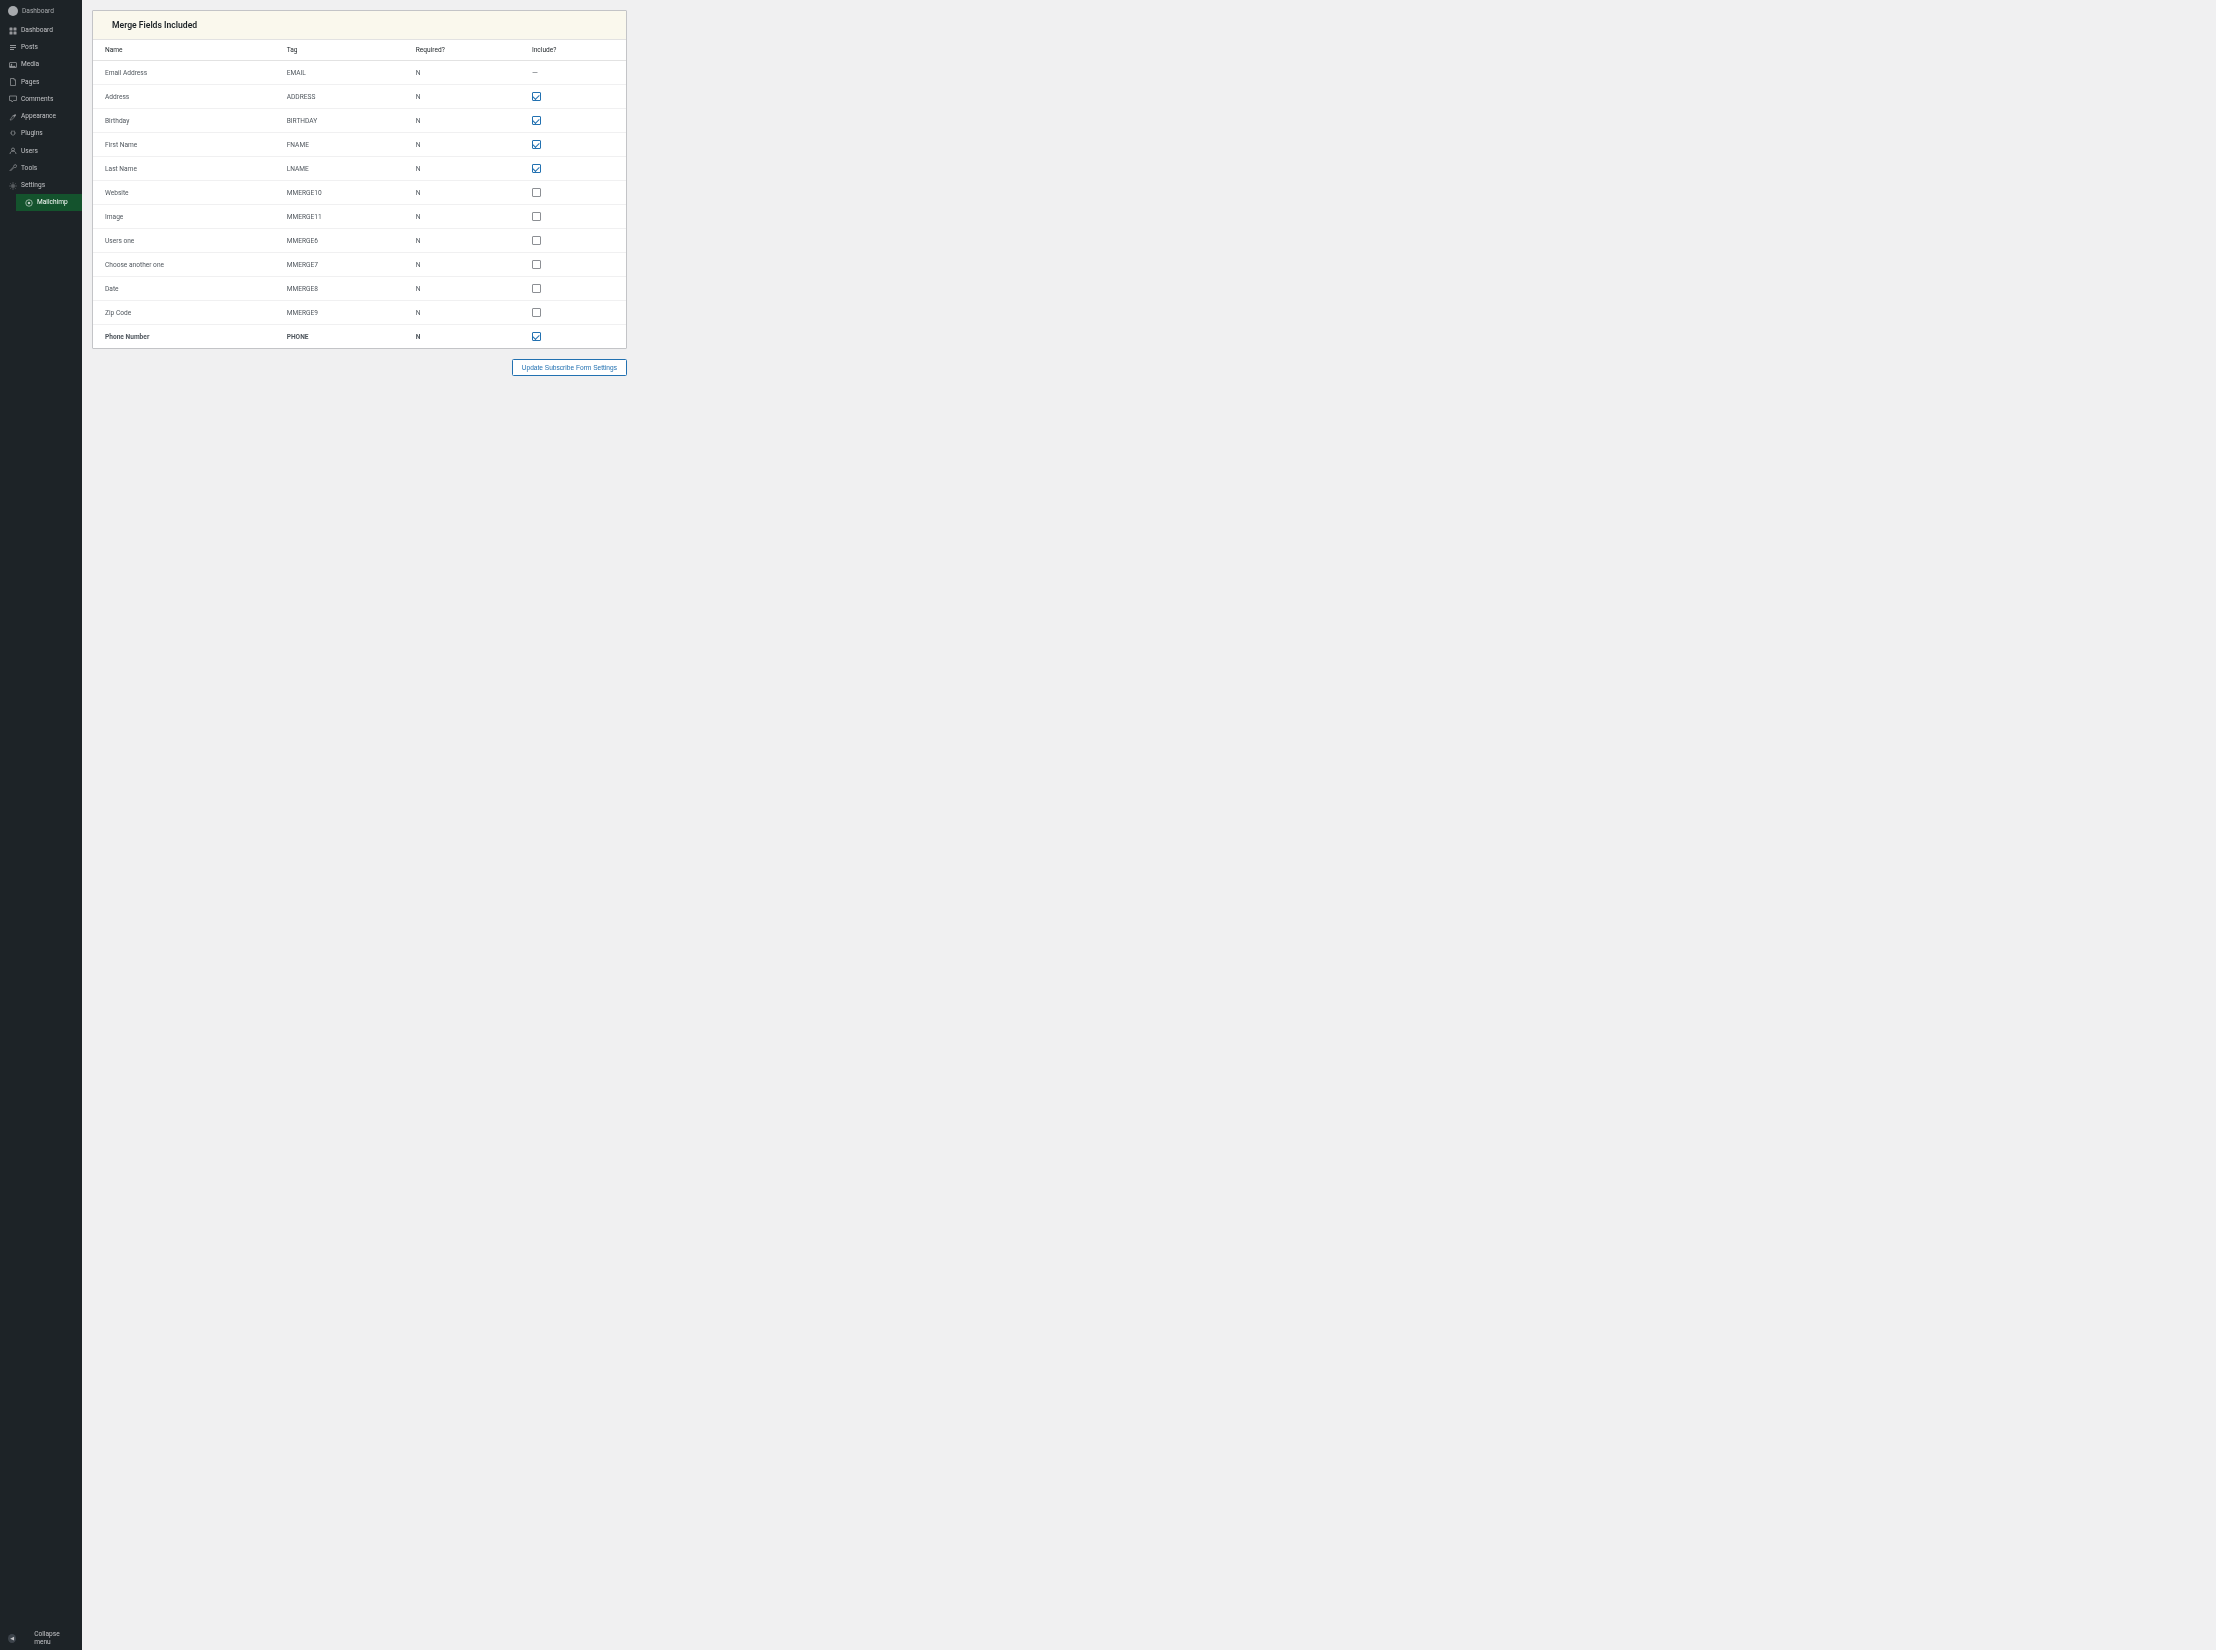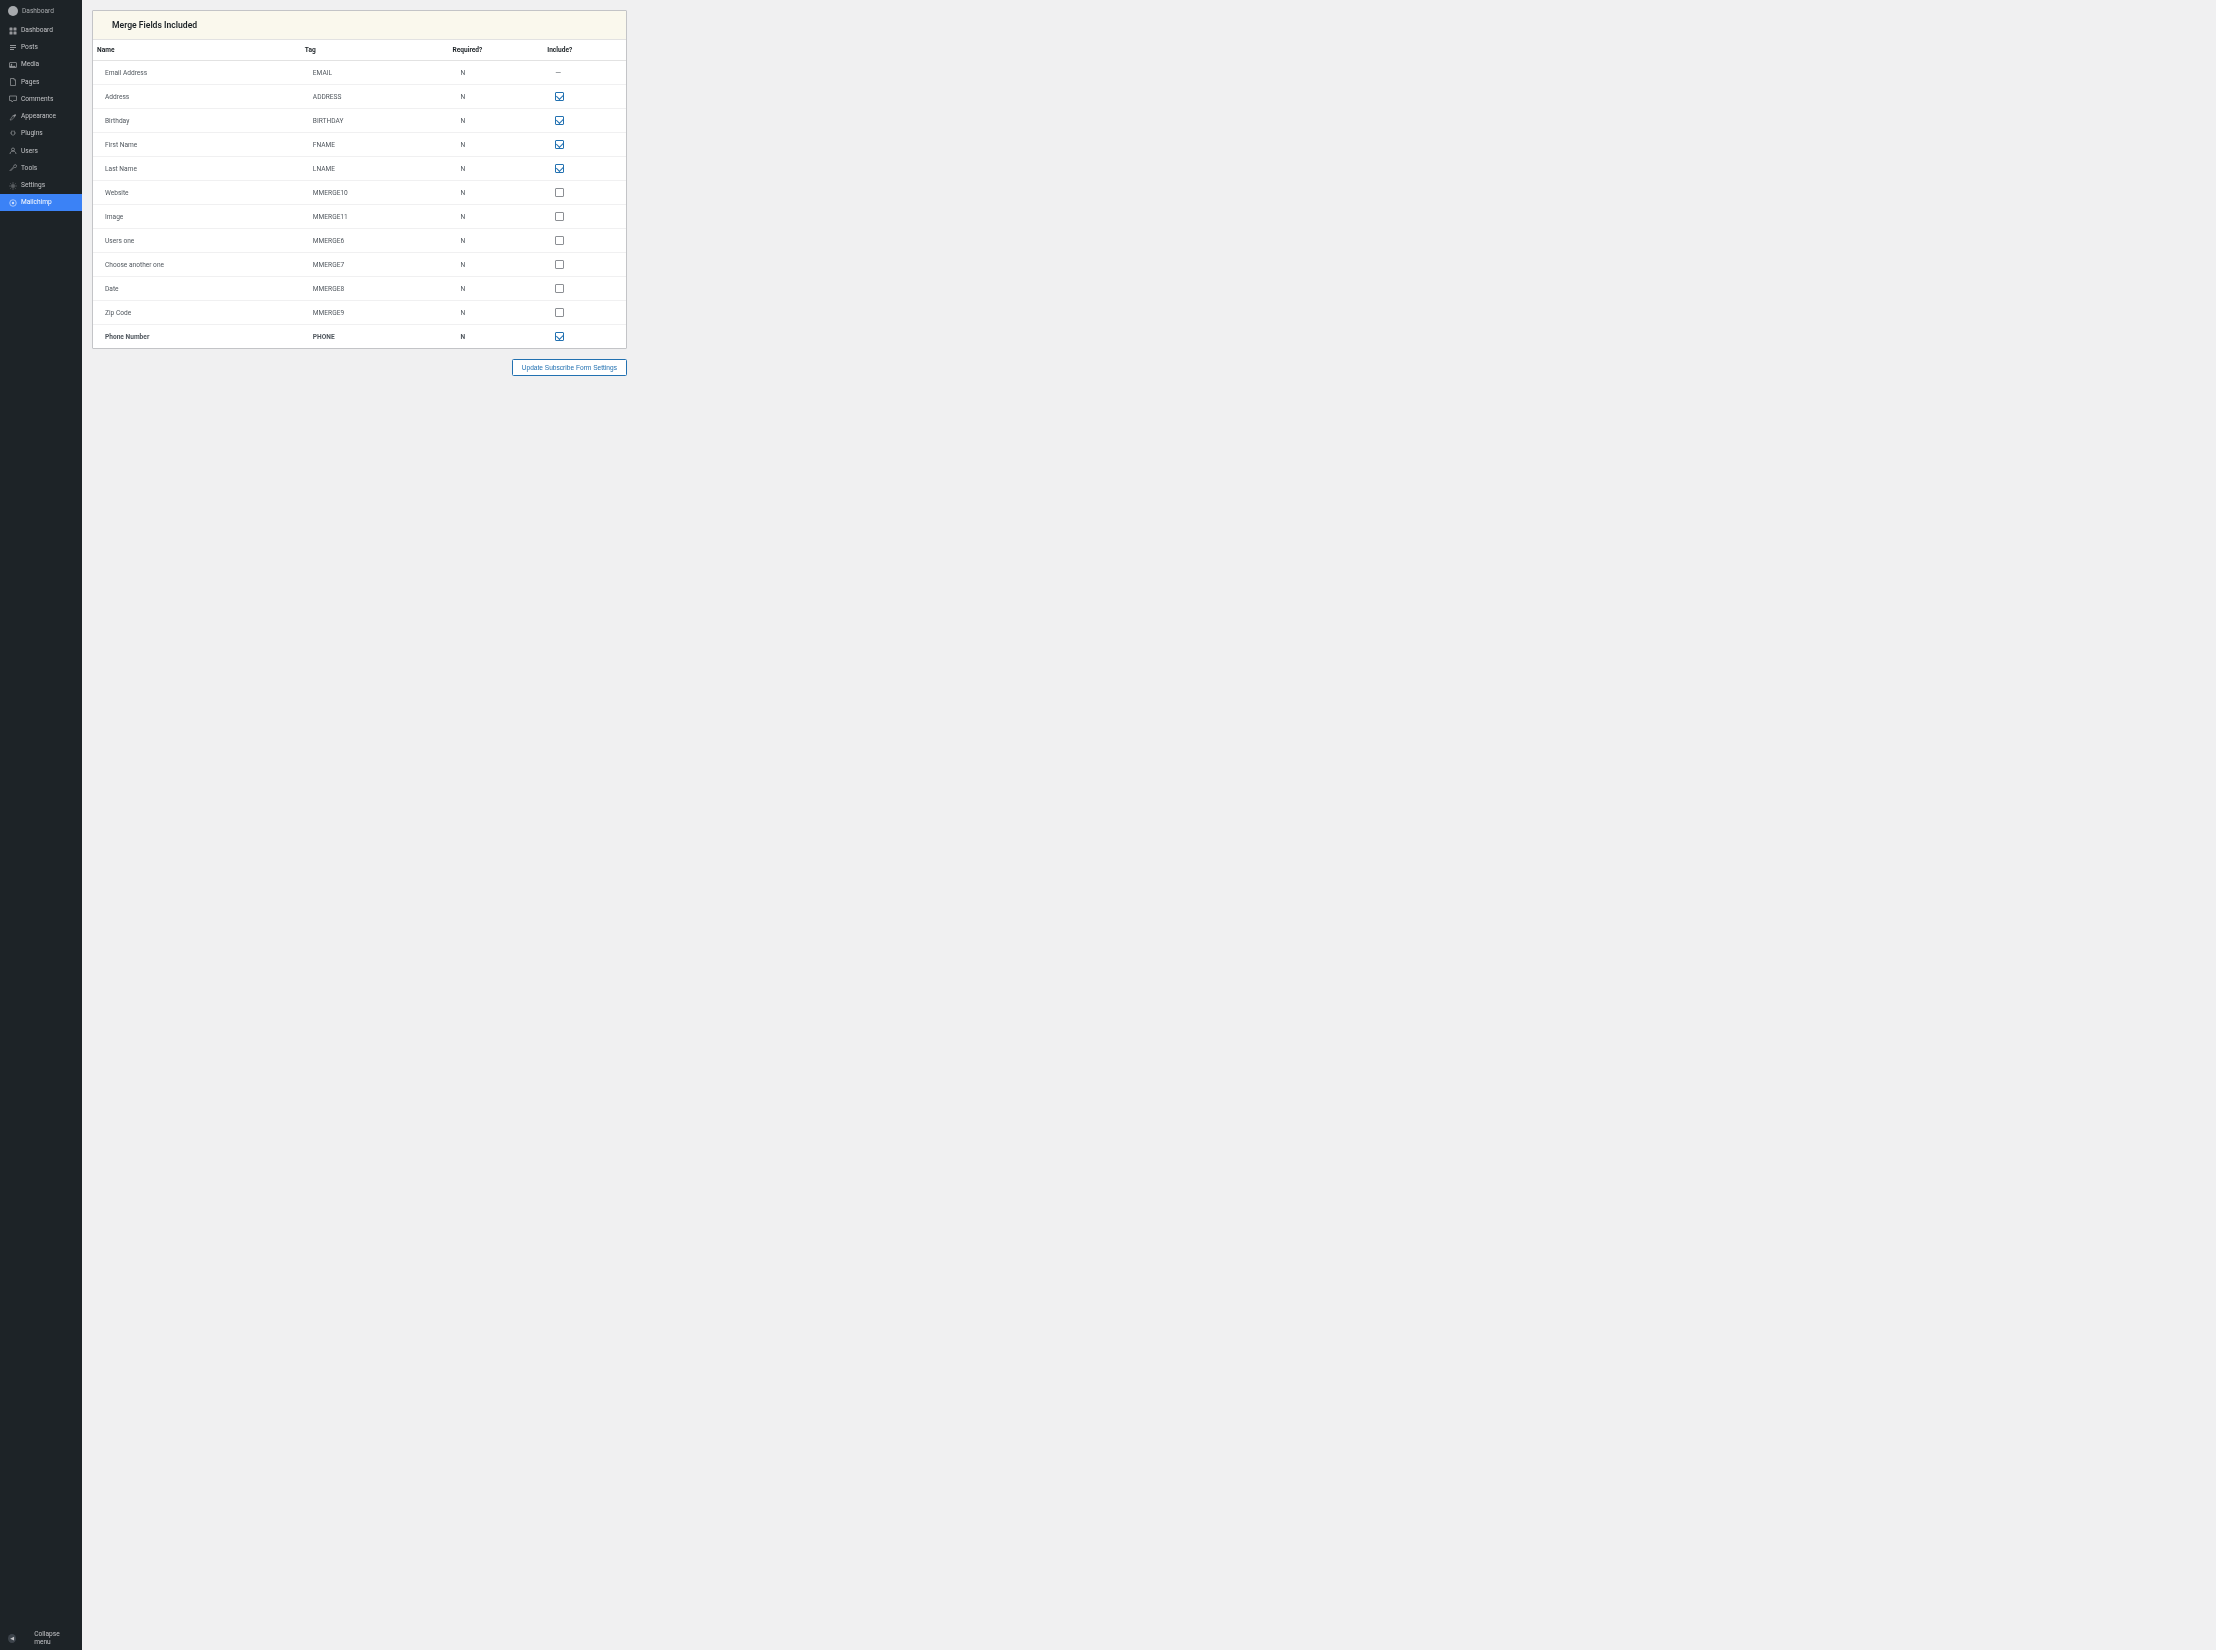--- a/index.html
+++ b/index.html
@@ -49,22 +49,23 @@
       gap: 4px;
       padding: 4px 8px;
       color: #c3c4c7;
       cursor: pointer;
       font-size: 6.6px;
       line-height: 1.4;
       text-decoration: none;
     }
 
     .sidebar-item.active {
-      background: #3b82f6;
+      background: #14532d;
       color: #fff;
+      margin-left: 16px;
     }
 
     .sidebar-item-icon {
       width: 9px;
       height: 9px;
       flex-shrink: 0;
       display: flex;
       align-items: center;
       justify-content: center;
       font-size: 7px;
@@ -128,23 +129,23 @@
     }
 
     
     .merge-table {
       width: 100%;
       border-collapse: collapse;
     }
 
     .merge-table th {
       text-align: left;
-      padding: 6px 4px;
-      font-size: 6.6px;
-      font-weight: 700;
+      padding: 6px 12px;
+      font-size: 6.6px;
+      font-weight: 400;
       color: #1d2327;
       border-bottom: 0.5px solid #e2e2e2;
       background: #fff;
     }
 
     .merge-table td {
       padding: 7px 12px;
       font-size: 6.6px;
       color: #50575e;
       border-bottom: 0.5px solid #f0f0f1;

